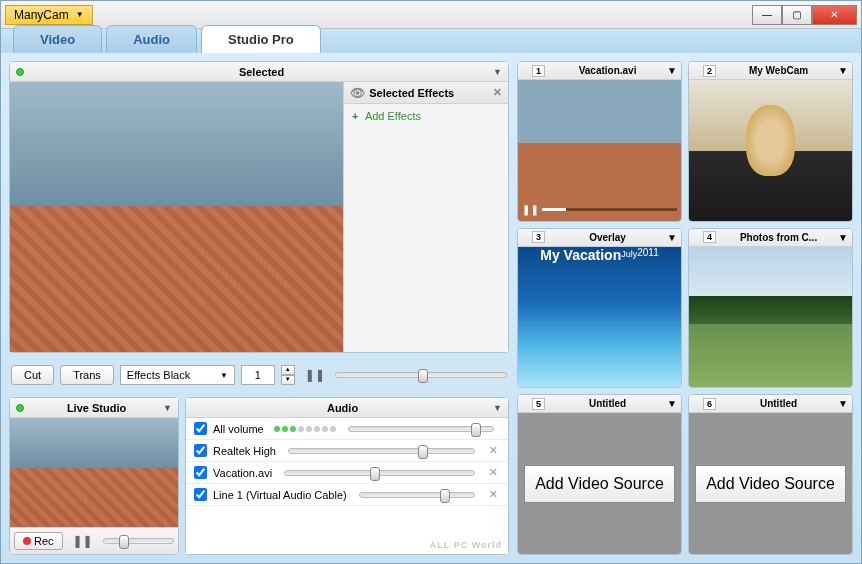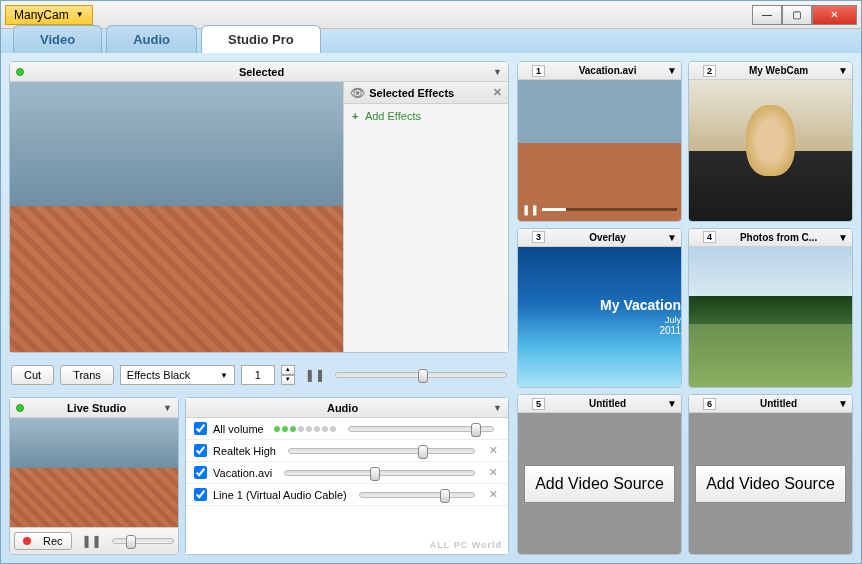--- a/index.html
+++ b/index.html
@@ -42,21 +42,21 @@
 .step-btn { width:14px; height:10px; border:1px solid #aaa; background:linear-gradient(#fff,#eaeaea); font-size:6px; line-height:6px; text-align:center; cursor:pointer; }
 .pause { color:#666; font-size:12px; padding:0 4px; cursor:pointer; }
 .hslider { flex:1; position:relative; height:6px; background:linear-gradient(#ddd,#eee); border:1px solid #bbb; border-radius:3px; }
 .hslider .thumb { position:absolute; top:-4px; width:10px; height:14px; background:linear-gradient(#fefefe,#d0d0d0); border:1px solid #888; border-radius:3px; }
 .lowrow { display:flex; gap:6px; flex:1; }
 .livestudio { width:170px; display:flex; flex-direction:column; }
 .live-body { flex:1; background: linear-gradient(#7a9ab0 0%, #8aa8bc 30%, #c47a50 50%, #b96f48 100%); position:relative; overflow:hidden; }
 .live-body::before { content:""; position:absolute; top:0;left:0;right:0;height:46%;background:linear-gradient(#9fb9c8,#6f8fa3);}
 .live-body::after { content:""; position:absolute; top:46%;left:0;right:0;height:54%;background:repeating-linear-gradient(45deg,#c4704a,#c4704a 5px,#aa5d3e 5px,#aa5d3e 10px);opacity:.7;}
 .live-controls { display:flex; align-items:center; gap:6px; padding:4px; background:linear-gradient(#f6f6f6,#e8e8e8); border-top:1px solid #d0d0d0; }
-.rec-btn { display:flex; align-items:center; gap:12px; border:1px solid #aaa; border-radius:3px; padding:2px 8px; background:linear-gradient(#fff,#eaeaea); font-size:11px; cursor:pointer; }
+.rec-btn { display:flex; align-items:center; gap:3px; border:1px solid #aaa; border-radius:3px; padding:2px 8px; background:linear-gradient(#fff,#eaeaea); font-size:11px; cursor:pointer; }
 .rec-dot { width:8px; height:8px; background:#e33; border-radius:50%; }
 .audio-panel { flex:1; display:flex; flex-direction:column; }
 .audio-body { flex:1; background:#fff; }
 .audio-row { display:flex; align-items:center; padding:4px 8px; border-bottom:1px solid #eee; gap:6px; font-size:11px; }
 .audio-row input[type=checkbox] { cursor:pointer; }
 .audio-row .label { flex:0 0 auto; }
 .audio-row .hslider { flex:1; margin:0 6px; }
 .audio-row .xrem { color:#999; cursor:pointer; font-size:11px; padding:0 2px; }
 .vol-dots { display:flex; gap:2px; margin-left:4px; }
 .vol-dots .d { width:6px; height:6px; border-radius:50%; background:#ccc; }
@@ -64,21 +64,21 @@
 .watermark { position:absolute; right:6px; bottom:4px; font-size:9px; color:#c8c8c8; font-weight:bold; letter-spacing:1px; }
 .source-grid { display:grid; grid-template-columns:1fr 1fr; grid-template-rows: repeat(3,1fr); gap:6px; flex:1; }
 .source { background:#fff; border:1px solid #a8c4d8; border-radius:4px; display:flex; flex-direction:column; overflow:hidden; }
 .source-head { height:18px; background:linear-gradient(#f6f6f6,#e8e8e8); border-bottom:1px solid #cfcfcf; display:flex; align-items:center; padding:0 4px; font-size:10px; font-weight:bold; }
 .source-head .num { background:#fff; border:1px solid #bbb; padding:0 3px; margin:0 3px; font-size:9px; }
 .source-head .title { flex:1; text-align:center; overflow:hidden; text-overflow:ellipsis; white-space:nowrap; }
 .source-body { flex:1; position:relative; display:flex; align-items:center; justify-content:center; }
 .src-img-town { width:100%; height:100%; background:linear-gradient(#8aa8bc 0%,#8aa8bc 45%,#b96f48 45%,#b96f48 100%); }
 .src-img-webcam { width:100%; height:100%; background:linear-gradient(#e8e4d8 0%,#c8b890 50%,#2a2a2a 50%,#1a1a1a 100%); position:relative; }
 .src-img-webcam::after{content:"";position:absolute;left:35%;top:18%;width:30%;height:50%;background:radial-gradient(ellipse,#e6c89a 40%,#d4b068 70%);border-radius:45% 45% 40% 40%;}
-.src-img-overlay { width:100%; height:100%; background:linear-gradient(#0a4a8c 0%,#1a6bb8 40%,#4fb8e8 70%,#a8e4f8 100%); display:flex; flex-direction:column; align-items:flex-end; justify-content:center; color:#fff; }
+.src-img-overlay { width:100%; height:100%; background:linear-gradient(#0a4a8c 0%,#1a6bb8 40%,#4fb8e8 70%,#a8e4f8 100%); display:flex; flex-direction:row; align-items:flex-start; justify-content:center; color:#fff; }
 .src-img-overlay .t1{font-size:14px;font-weight:bold;}
 .src-img-overlay .t2{font-size:9px;margin-top:2px;}
 .src-img-overlay .t3{font-size:10px;}
 .src-img-photos { width:100%; height:100%; background:linear-gradient(#b8d4e8 0%,#d8e8f0 35%,#1a4018 35%,#3a6830 55%,#6a9050 55%,#8ab060 100%); }
 .src-empty { background:#969696; }
 .add-src-btn { background:linear-gradient(#fff,#eaeaea); border:1px solid #888; padding:9px 10px; font-size:16px; cursor:pointer; }
 .playbar { position:absolute; bottom:4px; left:4px; right:4px; height:14px; display:flex; align-items:center; gap:3px; }
 .playbar .pp { color:#fff; font-size:10px; cursor:pointer; }
 .playbar .track { flex:1; height:3px; background:rgba(0,0,0,.4); position:relative; }
 .playbar .track .prog { position:absolute; left:0; top:0; bottom:0; width:18%; background:#fff; }

